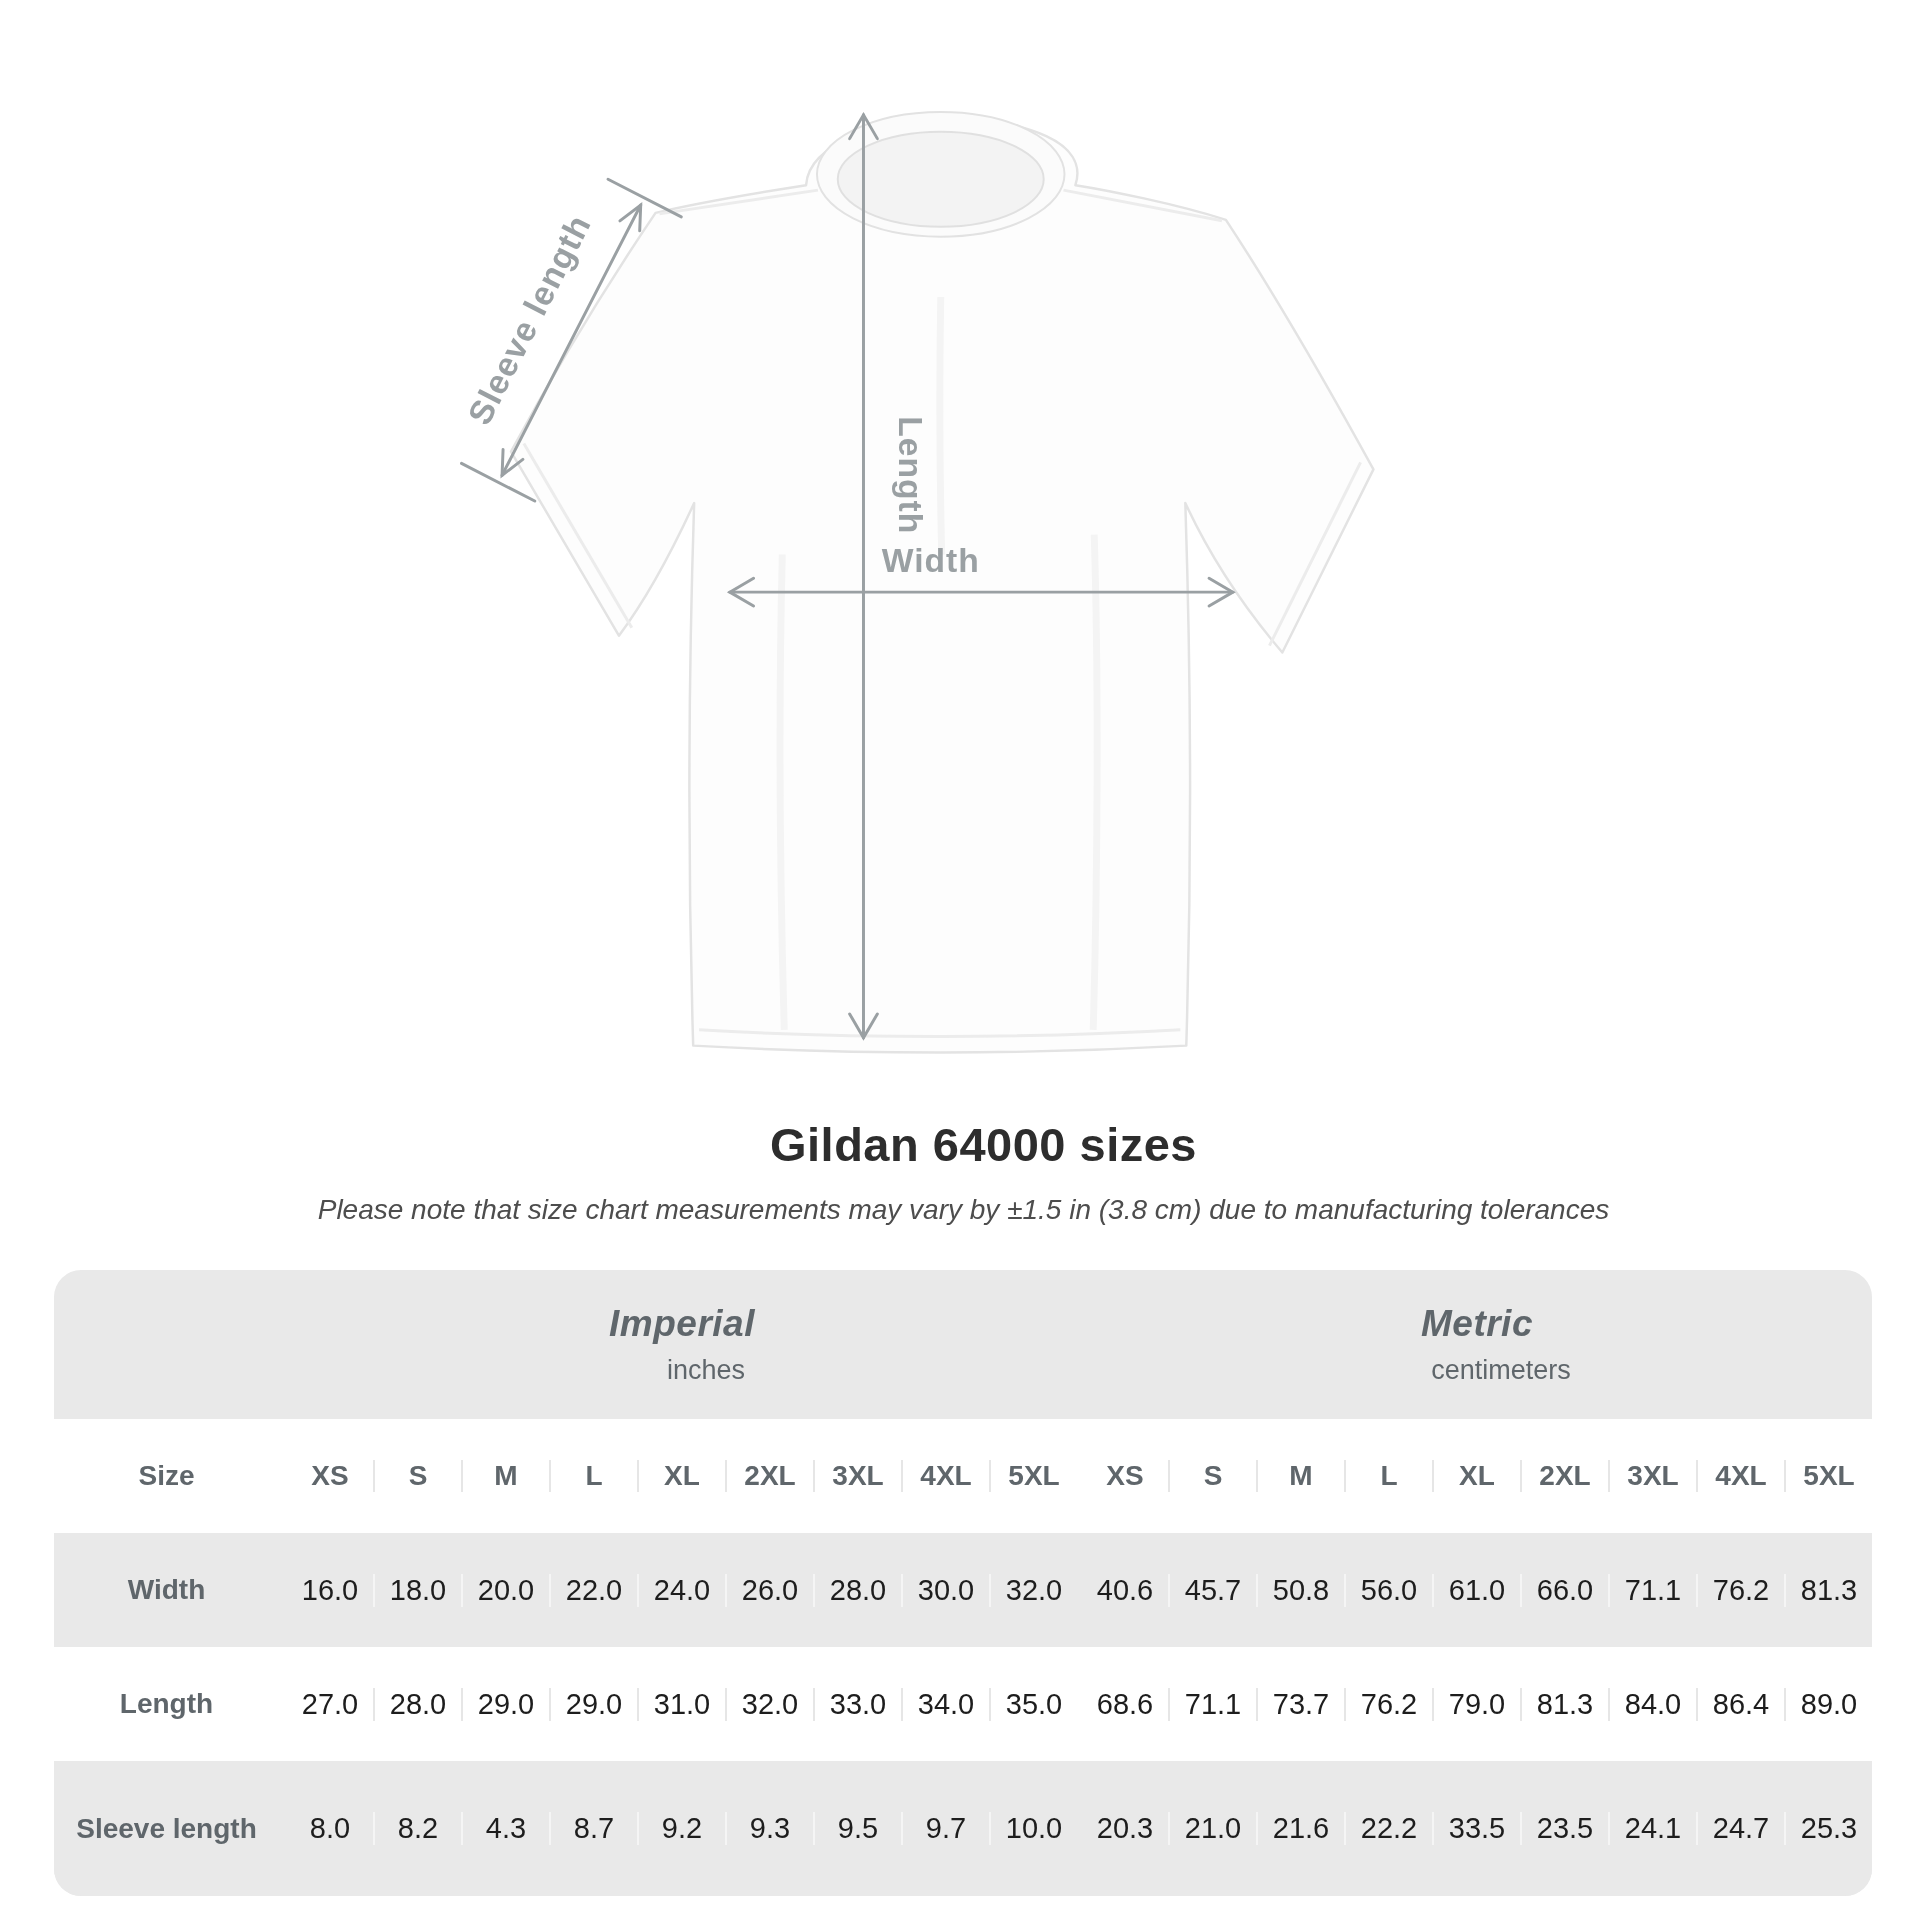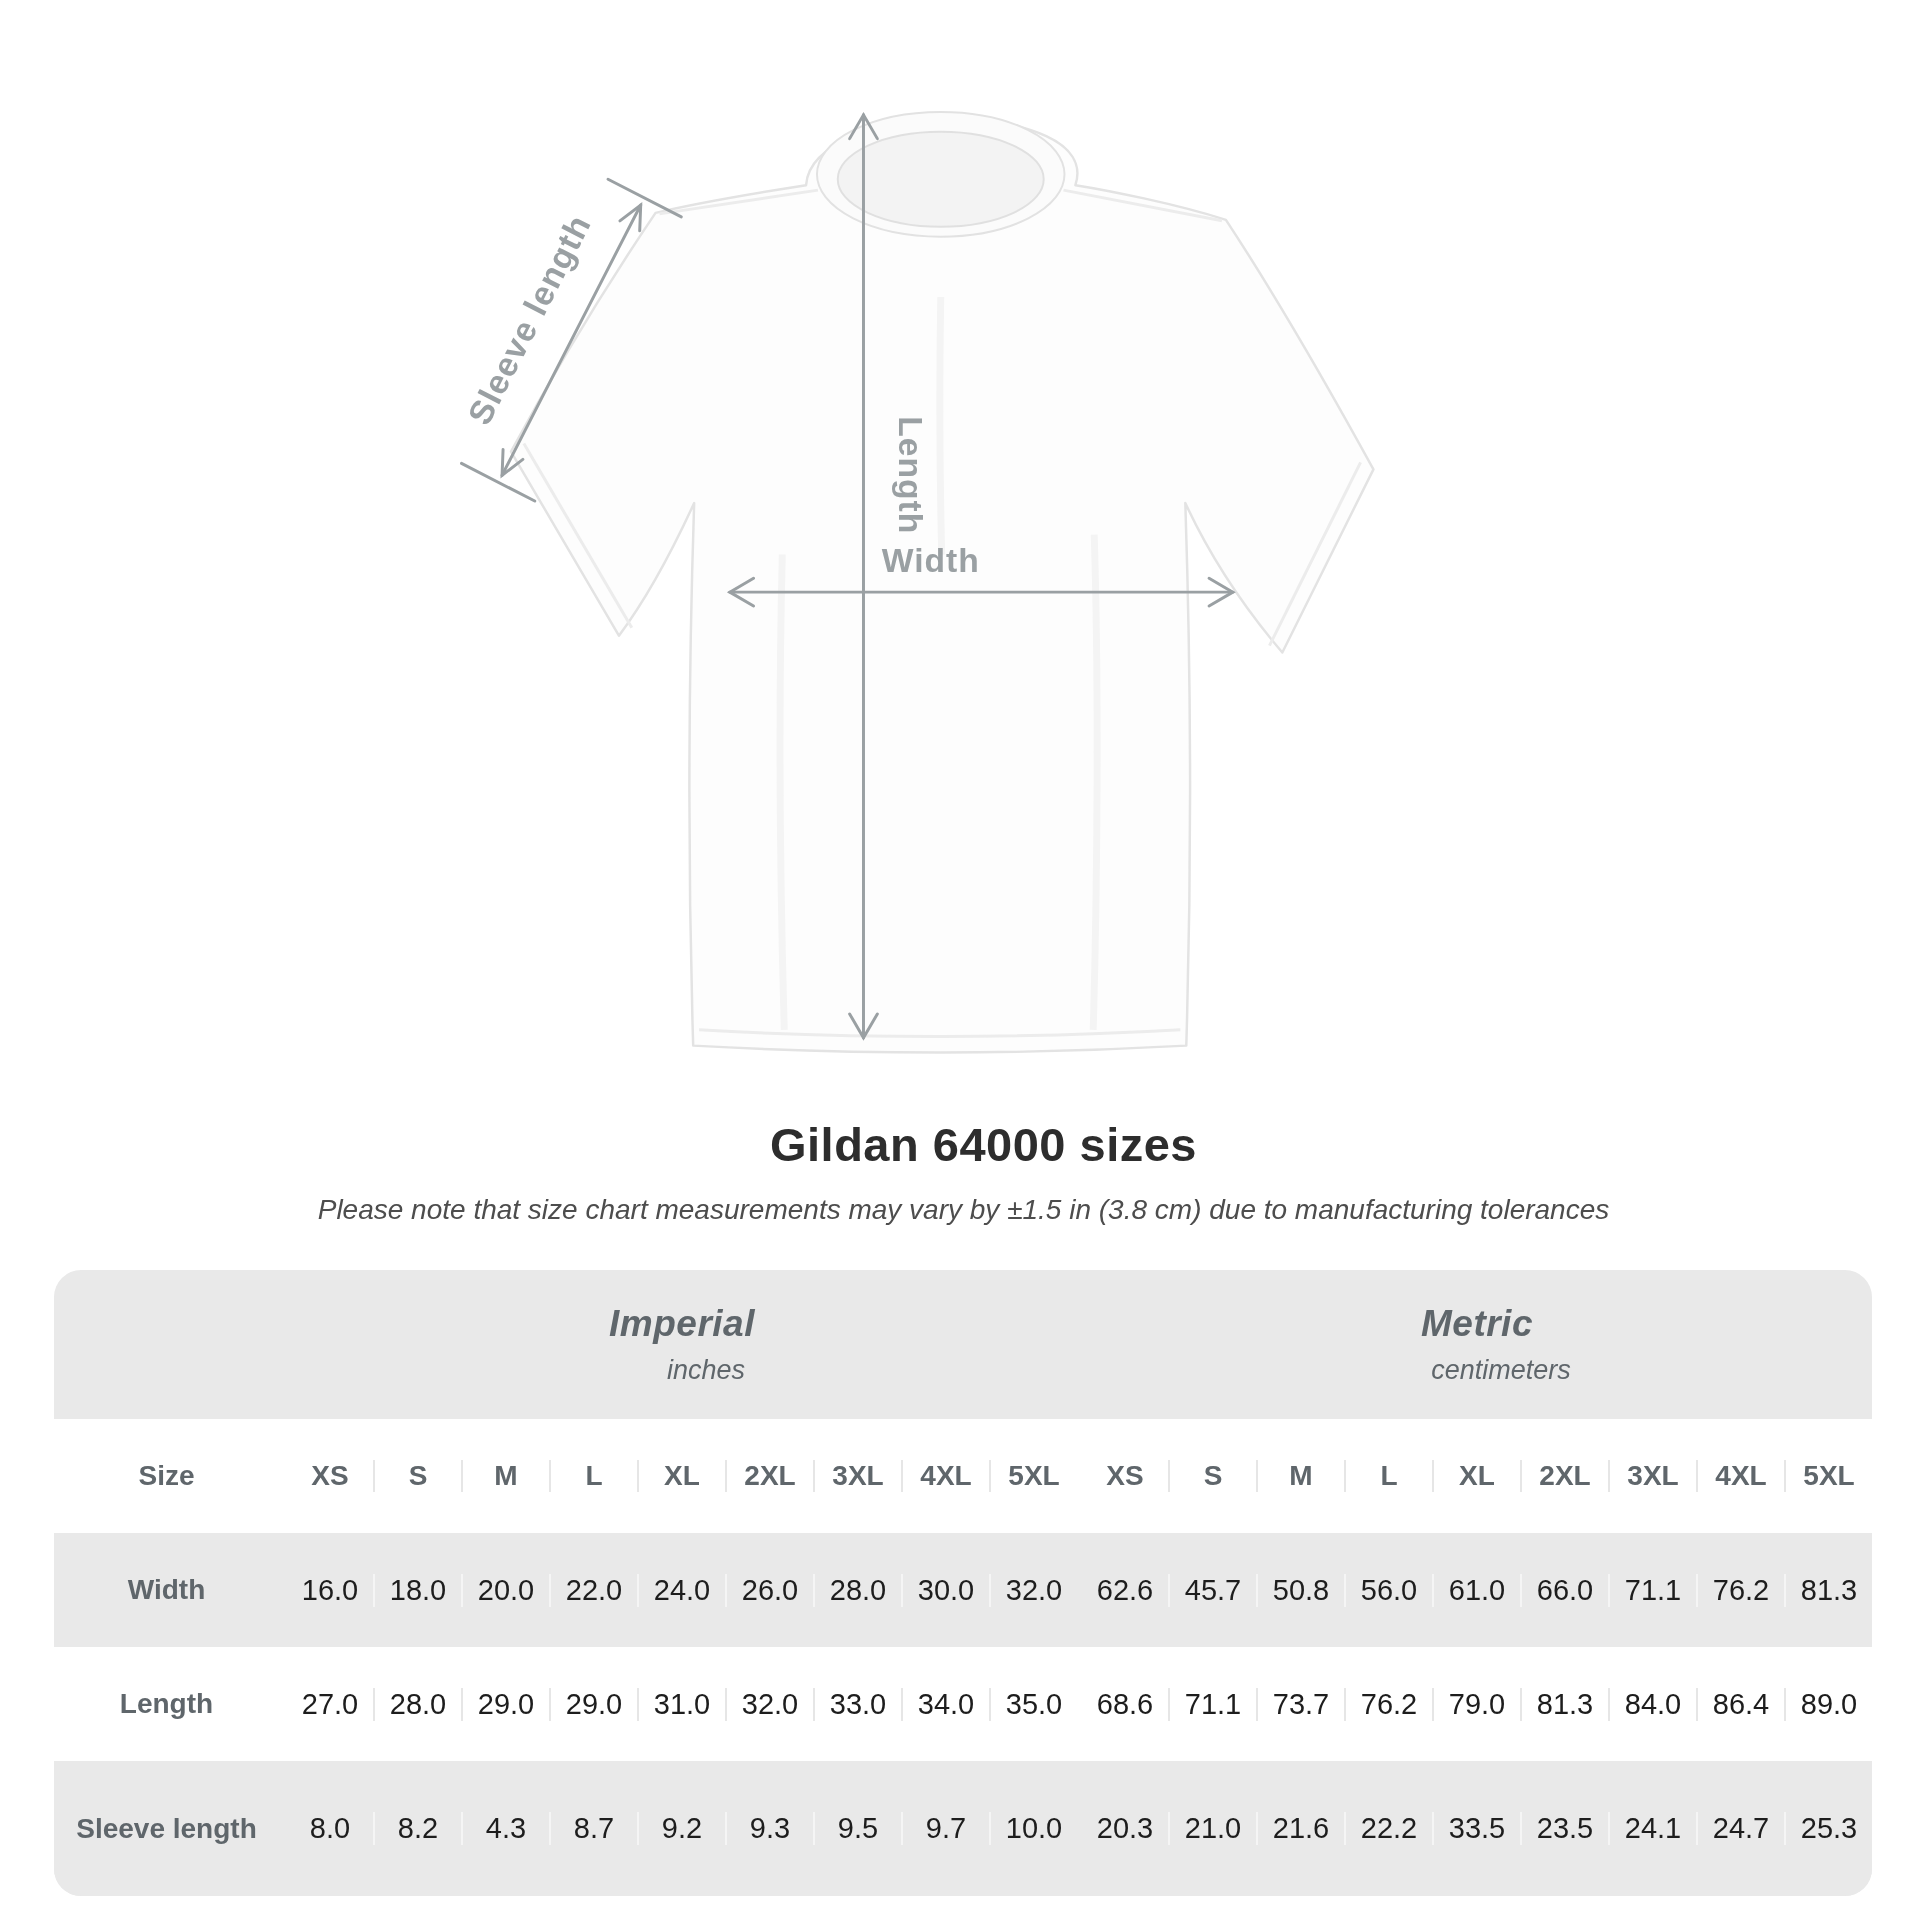--- a/index.html
+++ b/index.html
@@ -35,21 +35,21 @@
   .row-head .vdiv,.row-head .gdiv{background:transparent;}
 
   .cells{flex:9;display:flex;}
   .cell{flex:1;display:flex;align-items:center;justify-content:center;
         font-size:29px;color:#1d1d1d;}
   .cells .cell + .cell{border-left:2px solid var(--sep,#e6e6e6);}
   .cell.hd{font-weight:bold;font-size:28px;color:#5f666b;}
 
   .hgroup{flex:9;display:flex;flex-direction:column;align-items:center;justify-content:center;gap:10px;}
   .hgroup .gname{font-size:37px;font-weight:bold;font-style:italic;color:#5f666b;letter-spacing:0.5px;}
-  .hgroup .gunit{font-size:27px;font-style:italic;color:#5f666b;margin-left:48px;}
+  .hgroup .gunit{font-size:27px;color:#5f666b;margin-left:48px;}
 
   svg text{font-family:"Liberation Sans", sans-serif;}
 </style>
 </head>
 <body>
 
 <div class="page">
 
   <svg class="diagram" viewBox="0 0 1946 1120" width="1927" height="1109">
 
@@ -167,21 +167,21 @@
           <div class="cell">20.0</div>
           <div class="cell">22.0</div>
           <div class="cell">24.0</div>
           <div class="cell">26.0</div>
           <div class="cell">28.0</div>
           <div class="cell">30.0</div>
           <div class="cell">32.0</div>
         </div>
       <div class="gdiv"></div>
       <div class="cells">
-          <div class="cell">62.6</div>
+          <div class="cell">40.6</div>
           <div class="cell">45.7</div>
           <div class="cell">50.8</div>
           <div class="cell">56.0</div>
           <div class="cell">61.0</div>
           <div class="cell">66.0</div>
           <div class="cell">71.1</div>
           <div class="cell">76.2</div>
           <div class="cell">81.3</div>
         </div>
     </div>

